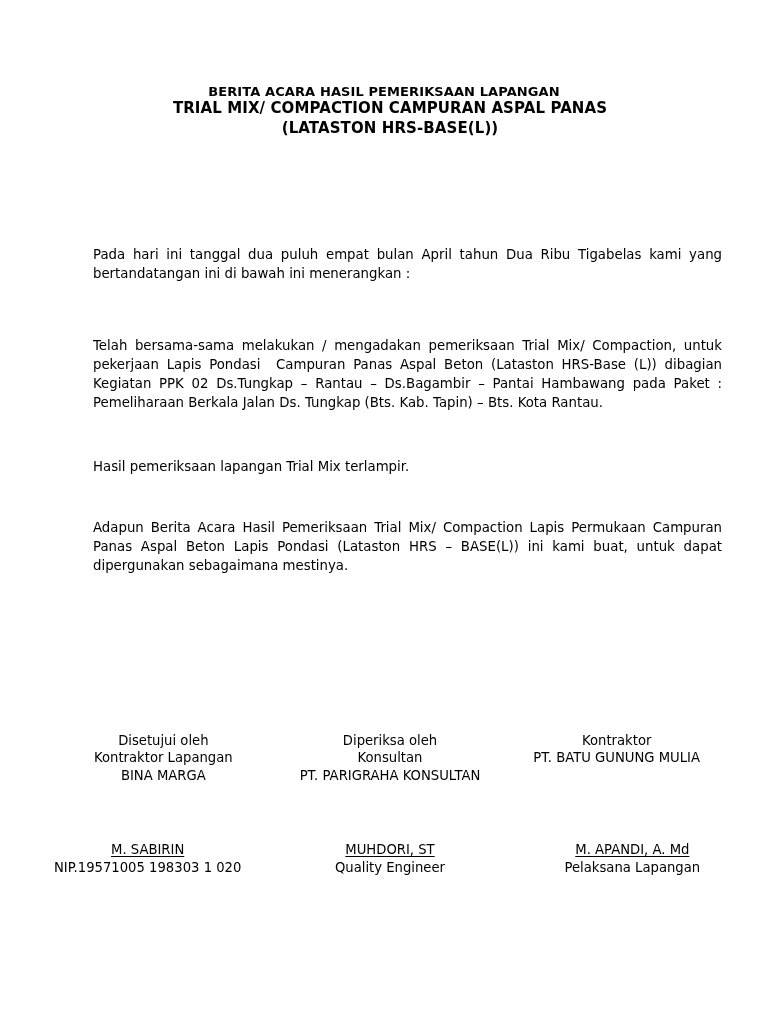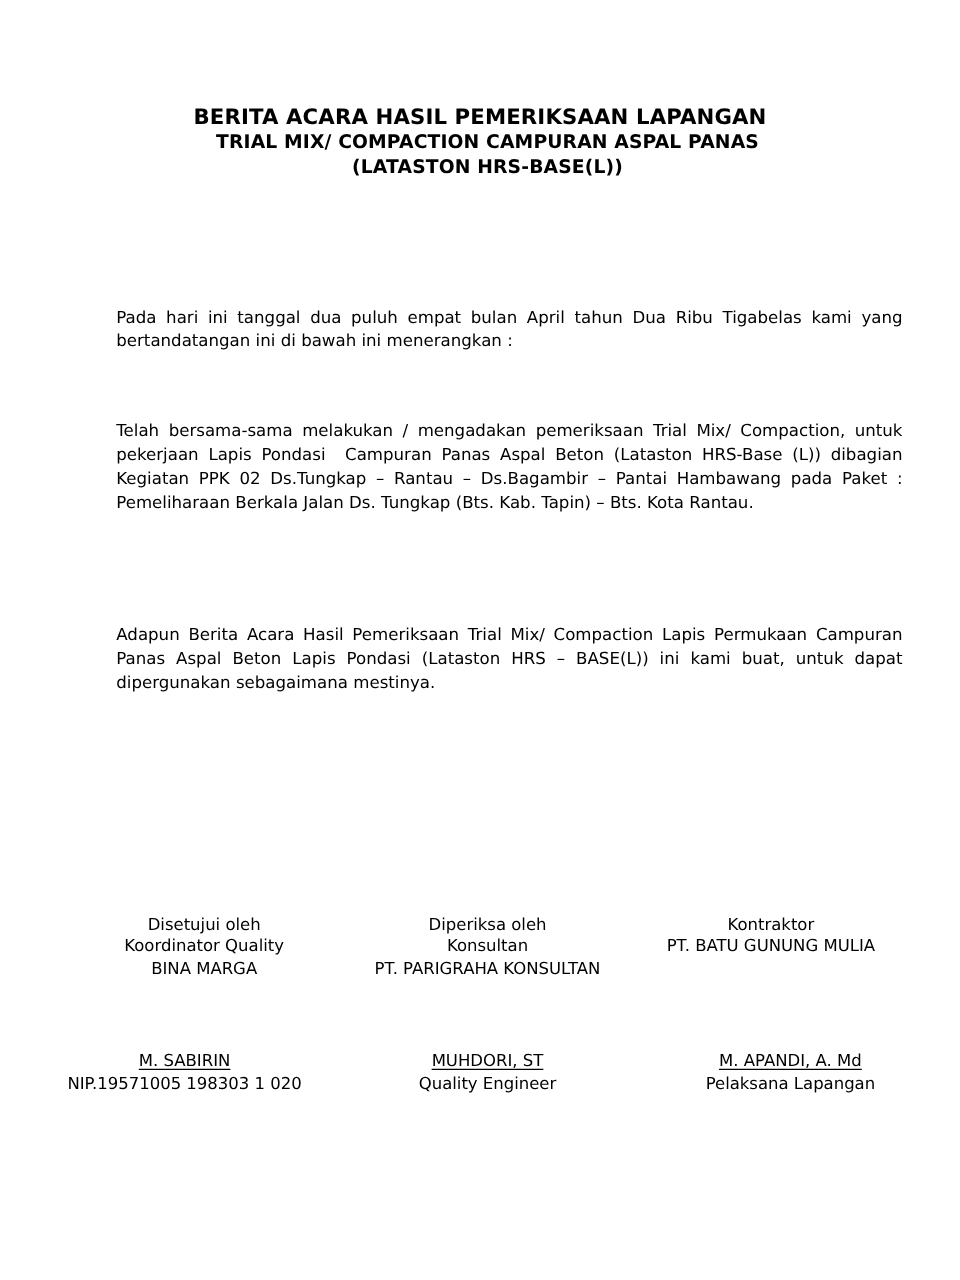--- a/index.html
+++ b/index.html
@@ -24,21 +24,21 @@
 
   
   .title-block {
     position: absolute;
     left: 0;
     top: 84px;
     width: 768px;
     text-align: center;
   }
   .doc-title {
-    font-size: 17px;
+    font-size: 13px;
     font-weight: bold;
     letter-spacing: 0.1px;
     line-height: 1.18;
     margin: 0;
   }
   .doc-subtitle {
     font-size: 15px;
     font-weight: bold;
     letter-spacing: 0.1px;
     line-height: 1.32;
@@ -120,28 +120,29 @@
     <h1 class="doc-title">BERITA ACARA HASIL PEMERIKSAAN LAPANGAN</h1>
     <h2 class="doc-subtitle">TRIAL MIX/ COMPACTION CAMPURAN ASPAL PANAS</h2>
     <h2 class="doc-subtitle">(LATASTON HRS-BASE(L))</h2>
   </div>
 
   <div class="body-area">
     <p class="para p1">Pada hari ini tanggal dua puluh empat bulan April tahun Dua Ribu Tigabelas kami yang bertandatangan ini di bawah ini menerangkan :</p>
     <div class="gap-1"></div>
     <p class="para">Telah bersama-sama melakukan / mengadakan pemeriksaan Trial Mix/ Compaction, untuk pekerjaan Lapis Pondasi  Campuran Panas Aspal Beton (Lataston HRS-Base (L)) dibagian Kegiatan PPK 02 Ds.Tungkap – Rantau – Ds.Bagambir – Pantai Hambawang pada Paket : Pemeliharaan Berkala Jalan Ds. Tungkap (Bts. Kab. Tapin) – Bts. Kota Rantau.</p>
     <div class="gap-2"></div>
+    <p class="para">Hasil pemeriksaan lapangan Trial Mix terlampir.</p>
     <div class="gap-3"></div>
     <p class="para">Adapun Berita Acara Hasil Pemeriksaan Trial Mix/ Compaction Lapis Permukaan Campuran Panas Aspal Beton Lapis Pondasi (Lataston HRS – BASE(L)) ini kami buat, untuk dapat dipergunakan sebagaimana mestinya.</p>
   </div>
 
   <div class="sign-area">
     <div class="sign-col">
       <div class="sign-line">Disetujui oleh</div>
-      <div class="sign-line">Koordinator Quality</div>
+      <div class="sign-line">Kontraktor Lapangan</div>
       <div class="sign-line">BINA MARGA</div>
     </div>
     <div class="sign-col">
       <div class="sign-line">Diperiksa oleh</div>
       <div class="sign-line">Konsultan</div>
       <div class="sign-line">PT. PARIGRAHA KONSULTAN</div>
     </div>
     <div class="sign-col">
       <div class="sign-line">Kontraktor</div>
       <div class="sign-line">PT. BATU GUNUNG MULIA</div>

